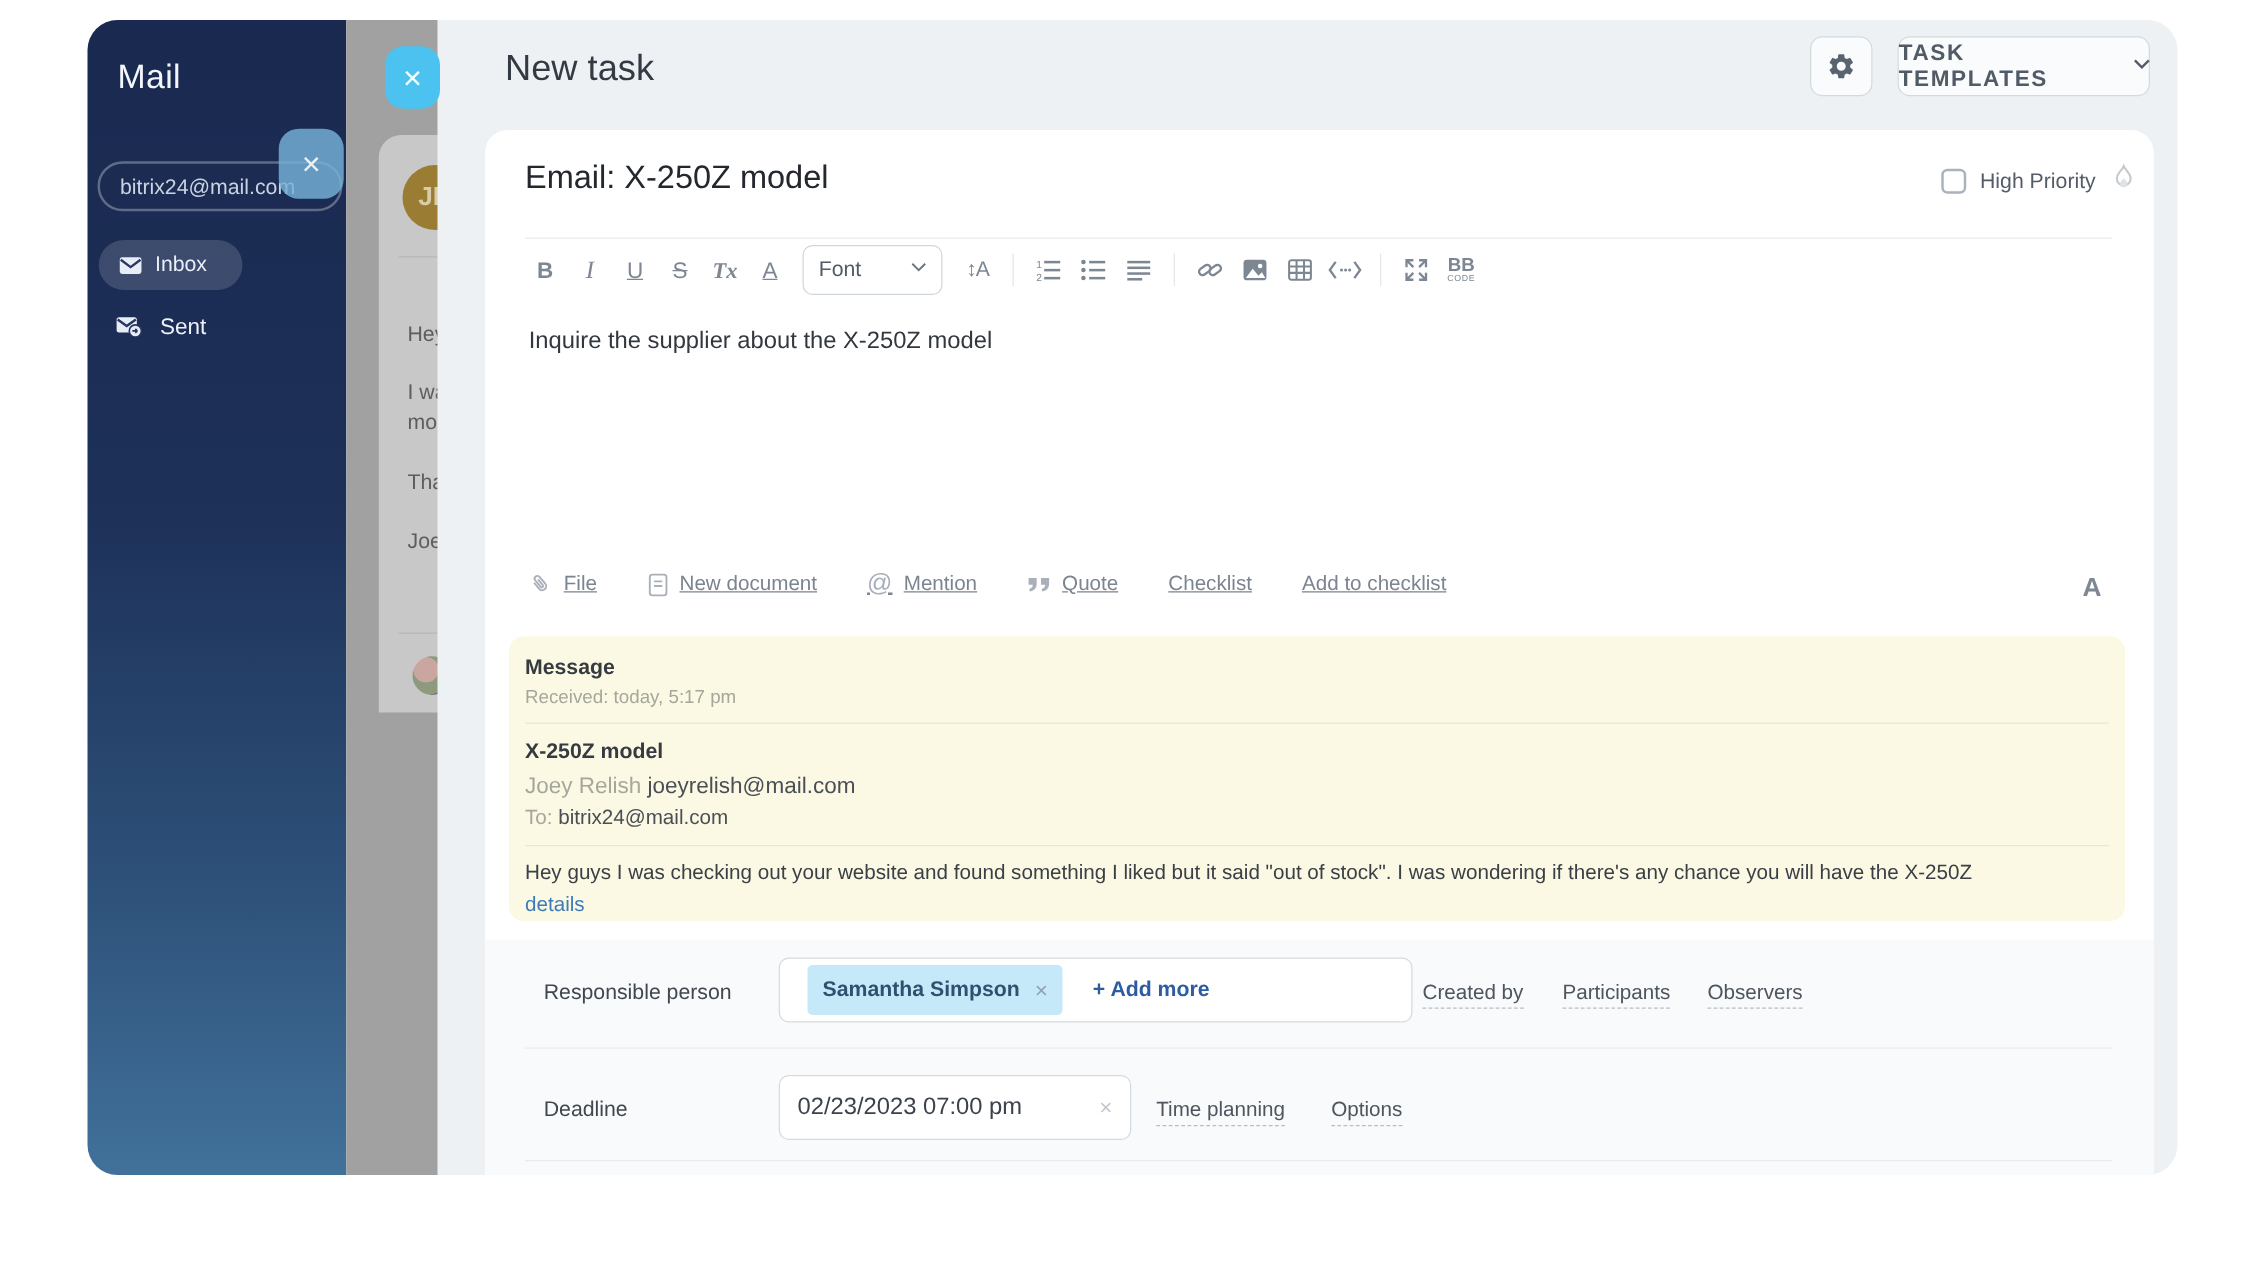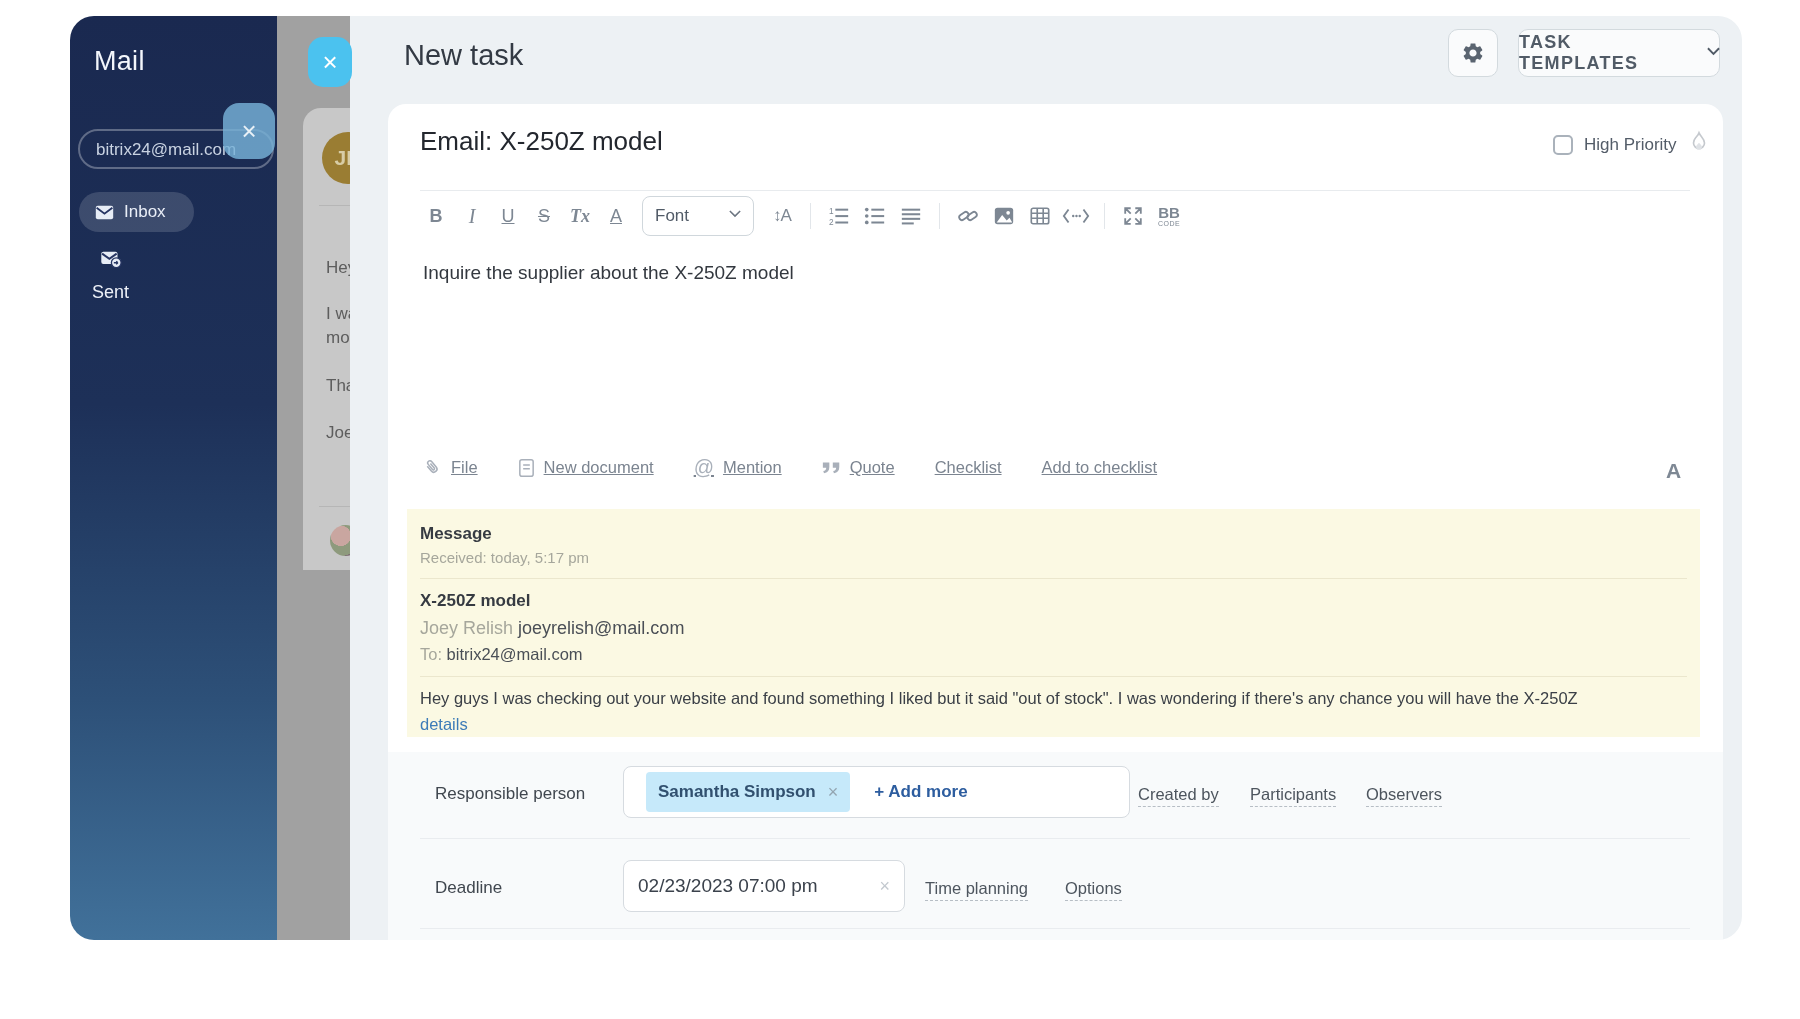--- a/index.html
+++ b/index.html
@@ -8,21 +8,21 @@
   #stage { position:relative; width:1800px; height:1019px; background:#fff; }
 
   
   #sidebar { left:70px; top:16px; width:207px; height:924px; border-radius:24px 0 0 24px;
     background:linear-gradient(180deg,#1a2950 0%,#1d3058 42%,#2d5078 74%,#41719a 100%); overflow:hidden; }
   #mail-title { left:24px; top:30px; font-size:27px; font-weight:normal; color:#f3f6fb; letter-spacing:.3px; }
   #email-pill { left:8px; top:113px; width:196px; height:40px; border:2px solid rgba(255,255,255,.30);
     border-radius:21px; line-height:37px; padding-left:16px; color:#c9d3e2; font-size:17px; white-space:nowrap; overflow:hidden; }
   #inbox-pill { left:9px; top:176px; width:115px; height:40px; background:rgba(255,255,255,.15); border-radius:20px;
     display:flex; align-items:center; gap:10px; padding-left:16px; color:#e9eef7; font-size:17px; }
-  #sent-item { left:22px; top:235px; display:flex; align-items:center; gap:14px; color:#edf1f8; font-size:18px;flex-direction:column; }
+  #sent-item { left:22px; top:235px; display:flex; align-items:center; gap:14px; color:#edf1f8; font-size:18px; }
   .env-ico { width:19px; height:15px; display:inline-block; }
   #faded-close { left:153px; top:87px; width:52px; height:56px; border-radius:16px; background:rgba(120,178,216,.82);
     color:rgba(255,255,255,.85); font-size:26px; display:flex; align-items:center; justify-content:center; }
 
   
   #dim-strip { left:277px; top:16px; width:79px; height:924px; background:#a1a1a1; overflow:hidden; }
   #preview-card { position:absolute; left:26px; top:92px; width:60px; height:462px; background:#c8c8c8; border-radius:18px 0 0 0; }
   #preview-avatar { position:absolute; left:19px; top:24px; width:52px; height:52px; border-radius:50%; background:#9a7d33;
     color:#d8cda6; font-size:21px; font-weight:bold; display:flex; align-items:center; justify-content:center; }
   .pv-div { position:absolute; left:16px; width:60px; height:1px; background:#b6b6b6; }
@@ -64,21 +64,21 @@
 
   #descr { left:35px; top:158px; font-size:19px; color:#33383f; }
 
   
   #attach-row { left:35px; top:352px; display:flex; align-items:center; gap:40px; font-size:16.5px; color:#7b8490; }
   .att-item { display:flex; align-items:center; gap:9px;text-decoration:underline; }
   .att-ico { color:#a9b0ba; display:flex; }
   #text-color-a { left:1278px; top:355px; font-size:21px; color:#7e8894; font-weight:bold; }
 
   
-  #msg-block { left:19px; top:405px; width:1293px; height:228px; background:#fbf9e3; border-radius:0; padding:15px 13px; }
+  #msg-block { left:19px; top:405px; width:1293px; height:228px; background:#fbf9e3; border-radius:12px; padding:15px 13px; }
   #msg-title { font-size:17px; font-weight:bold; color:#363b42; }
   #msg-received { font-size:15px; color:#a6a79c; margin-top:5px; }
   .msg-div { height:1px; background:#ebe7cd; margin:12px 0; }
   #msg-subject { font-size:17px; font-weight:bold; color:#363b42; }
   #msg-from { font-size:18px; margin-top:7px; color:#4a4f56; }
   #msg-from .dim, #msg-to .dim { color:#a6a79c; }
   #msg-to { font-size:16.5px; margin-top:6px; color:#4a4f56; }
   #msg-body { font-size:16.5px; color:#3b4047; white-space:nowrap; overflow:hidden; margin-top:2px; }
   #msg-details { display:inline-block; font-size:16.5px; color:#3d7cb8; margin-top:7px; }
 

